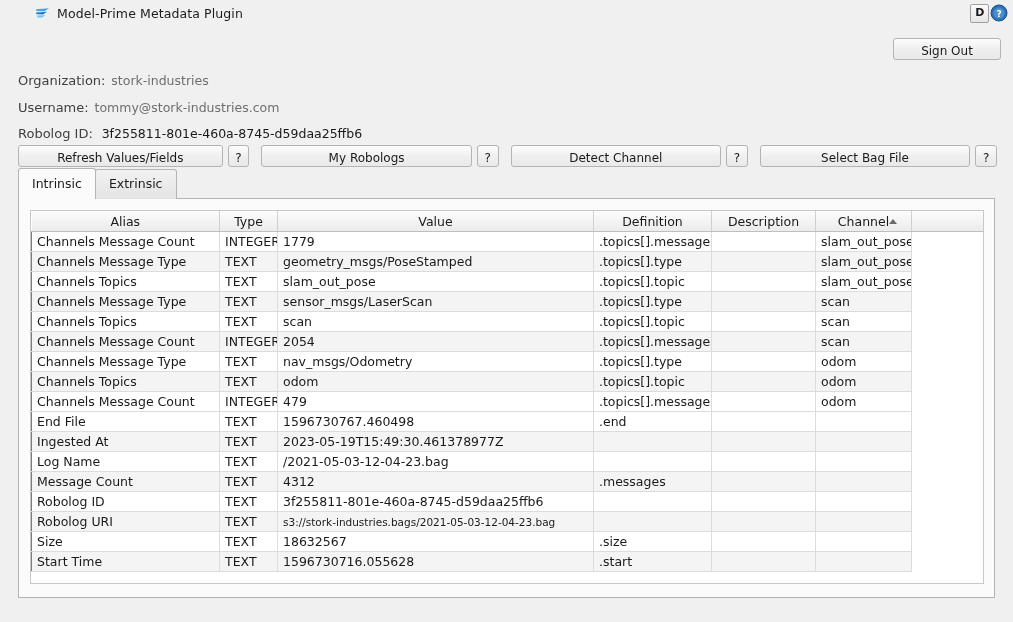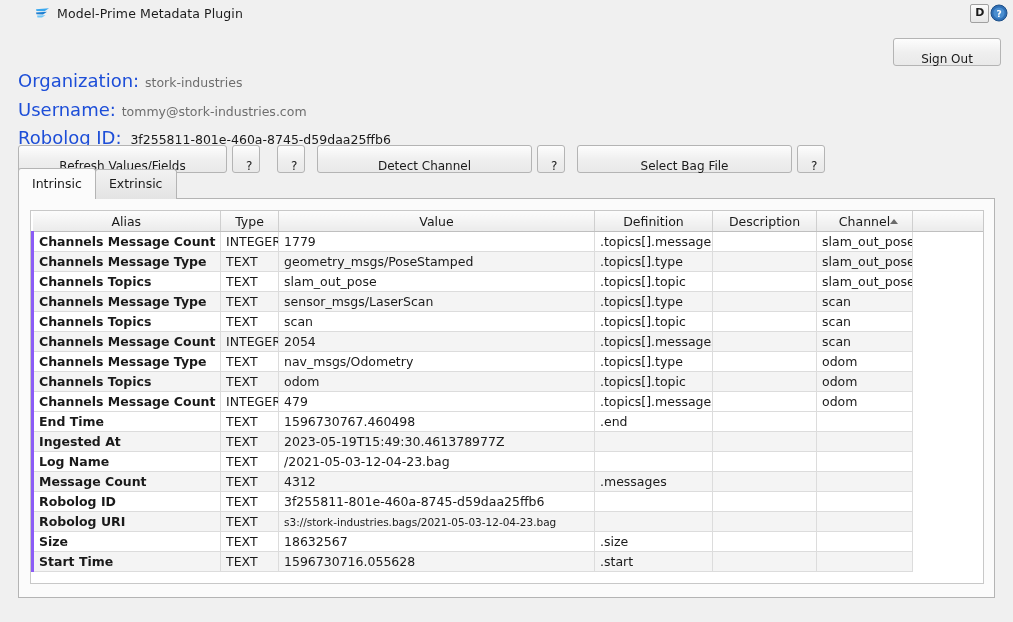--- a/index.html
+++ b/index.html
@@ -83,37 +83,37 @@
     right: 12px;
     top: 38px;
   }
   button.btn {
     font-family: "DejaVu Sans", "Liberation Sans", sans-serif;
     font-size: 12px;
     color: #191919;
     background: linear-gradient(#fdfdfd, #efefef 52%, #e9e9e9);
     border: 1px solid #b4b4b4;
     border-radius: 3px;
-    padding: 13px;
+    padding: 5px;
     height: 22px;
     cursor: pointer;
   }
   .signout-btn { width: 108px; }
 
   
   .info {
     position: absolute;
     left: 18px;
     top: 68px;
     line-height: 25.5px;
   }
   .info-row { white-space: nowrap; }
   .info-label {
-    color: #1d4ed8;
-    font-size: 18px;
+    color: #404040;
+    font-size: 13px;
     text-align: right;
   }
   .info-value {
     color: #6e6e6e;
     font-size: 12.5px;
     margin-left: 2px;
   }
   .info-value.strong {
     color: #1a1a1a;
     margin-left: 5px;
@@ -238,22 +238,21 @@
   .sort-arrow {
     position: absolute;
     right: 14px;
     top: 8px;
     width: 0; height: 0;
     border-left: 4px solid transparent;
     border-right: 4px solid transparent;
     border-bottom: 5px solid #6b6b6b;
   }
   table.grid td.alias {
-    border-left: 3px solid #8b5cf6;
-    font-weight: bold;
+    border-left: 1px solid #8b5cf6;
   }
 </style>
 </head>
 <body>
 
 <div class="titlebar">
   <svg class="titlebar-icon" viewBox="0 0 18 18">
     <path d="M1 4.2 L14 3.2 L9.5 6.2 L1.5 6.0 Z" fill="#39a8f0"></path>
     <path d="M1 7.4 L12 6.8 L8 9.4 L1.5 9.2 Z" fill="#1e7fd1"></path>
     <path d="M2 10.6 L10.5 10.2 L7 12.6 L2.5 12.4 Z" fill="#6fc5f7"></path>
@@ -287,20 +286,21 @@
   </div>
   <div class="info-row">
     <span class="info-label">Robolog ID:</span>
     <span class="info-value strong">3f255811-801e-460a-8745-d59daa25ffb6</span>
   </div>
 </div>
 
 <div class="actions">
   <button class="btn act-main act-1">Refresh Values/Fields</button>
   <button class="btn act-help">?</button>
+  <button class="btn act-main act-2">My Robologs</button>
   <button class="btn act-help">?</button>
   <button class="btn act-main act-3">Detect Channel</button>
   <button class="btn act-help">?</button>
   <button class="btn act-main act-4">Select Bag File</button>
   <button class="btn act-help last">?</button>
 </div>
 
 <div class="tabstrip">
   <div class="tab active">Intrinsic</div>
   <div class="tab">Extrinsic</div>
@@ -408,21 +408,21 @@
           <tr class="odd">
             <td class="alias">Channels Message Count</td>
             <td>INTEGER</td>
             <td>479</td>
             <td>.topics[].messages</td>
             <td></td>
             <td>odom</td>
             <td class="pad"></td>
           </tr>
           <tr class="odd">
-            <td class="alias">End Time</td>
+            <td class="alias">End File</td>
             <td>TEXT</td>
             <td>1596730767.460498</td>
             <td>.end</td>
             <td></td>
             <td></td>
             <td class="pad"></td>
           </tr>
           <tr class="even">
             <td class="alias">Ingested At</td>
             <td>TEXT</td>

